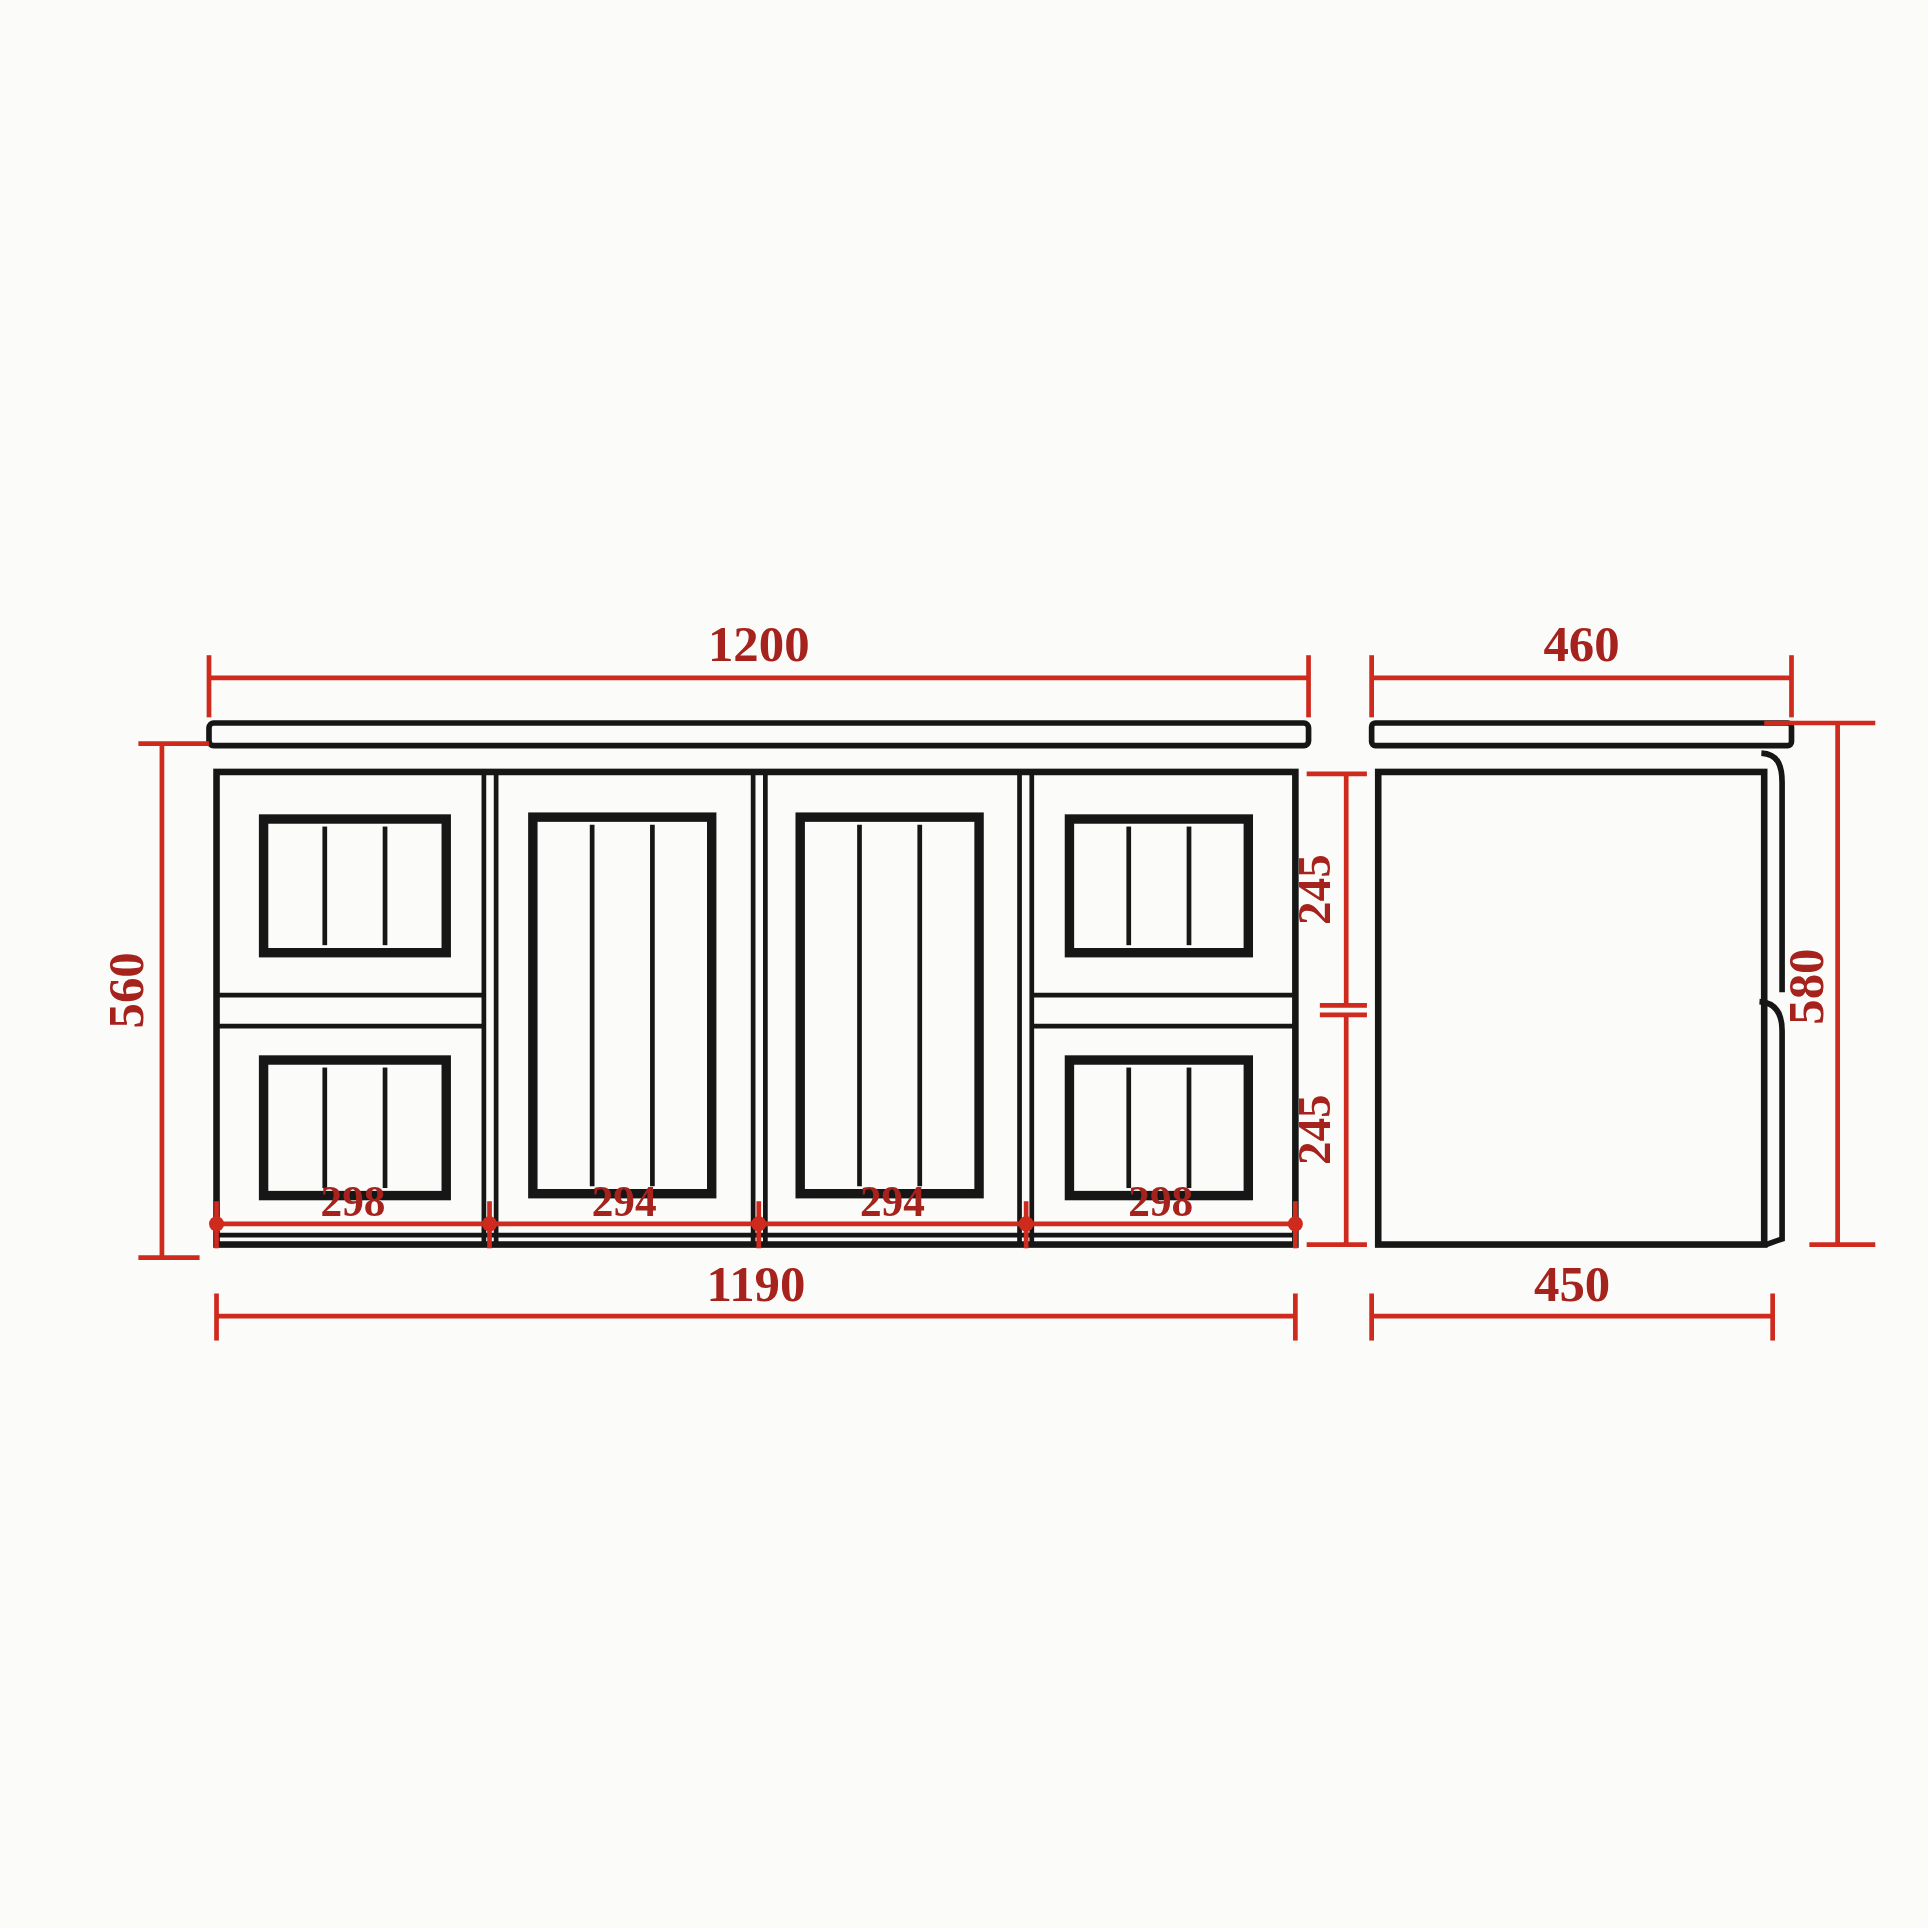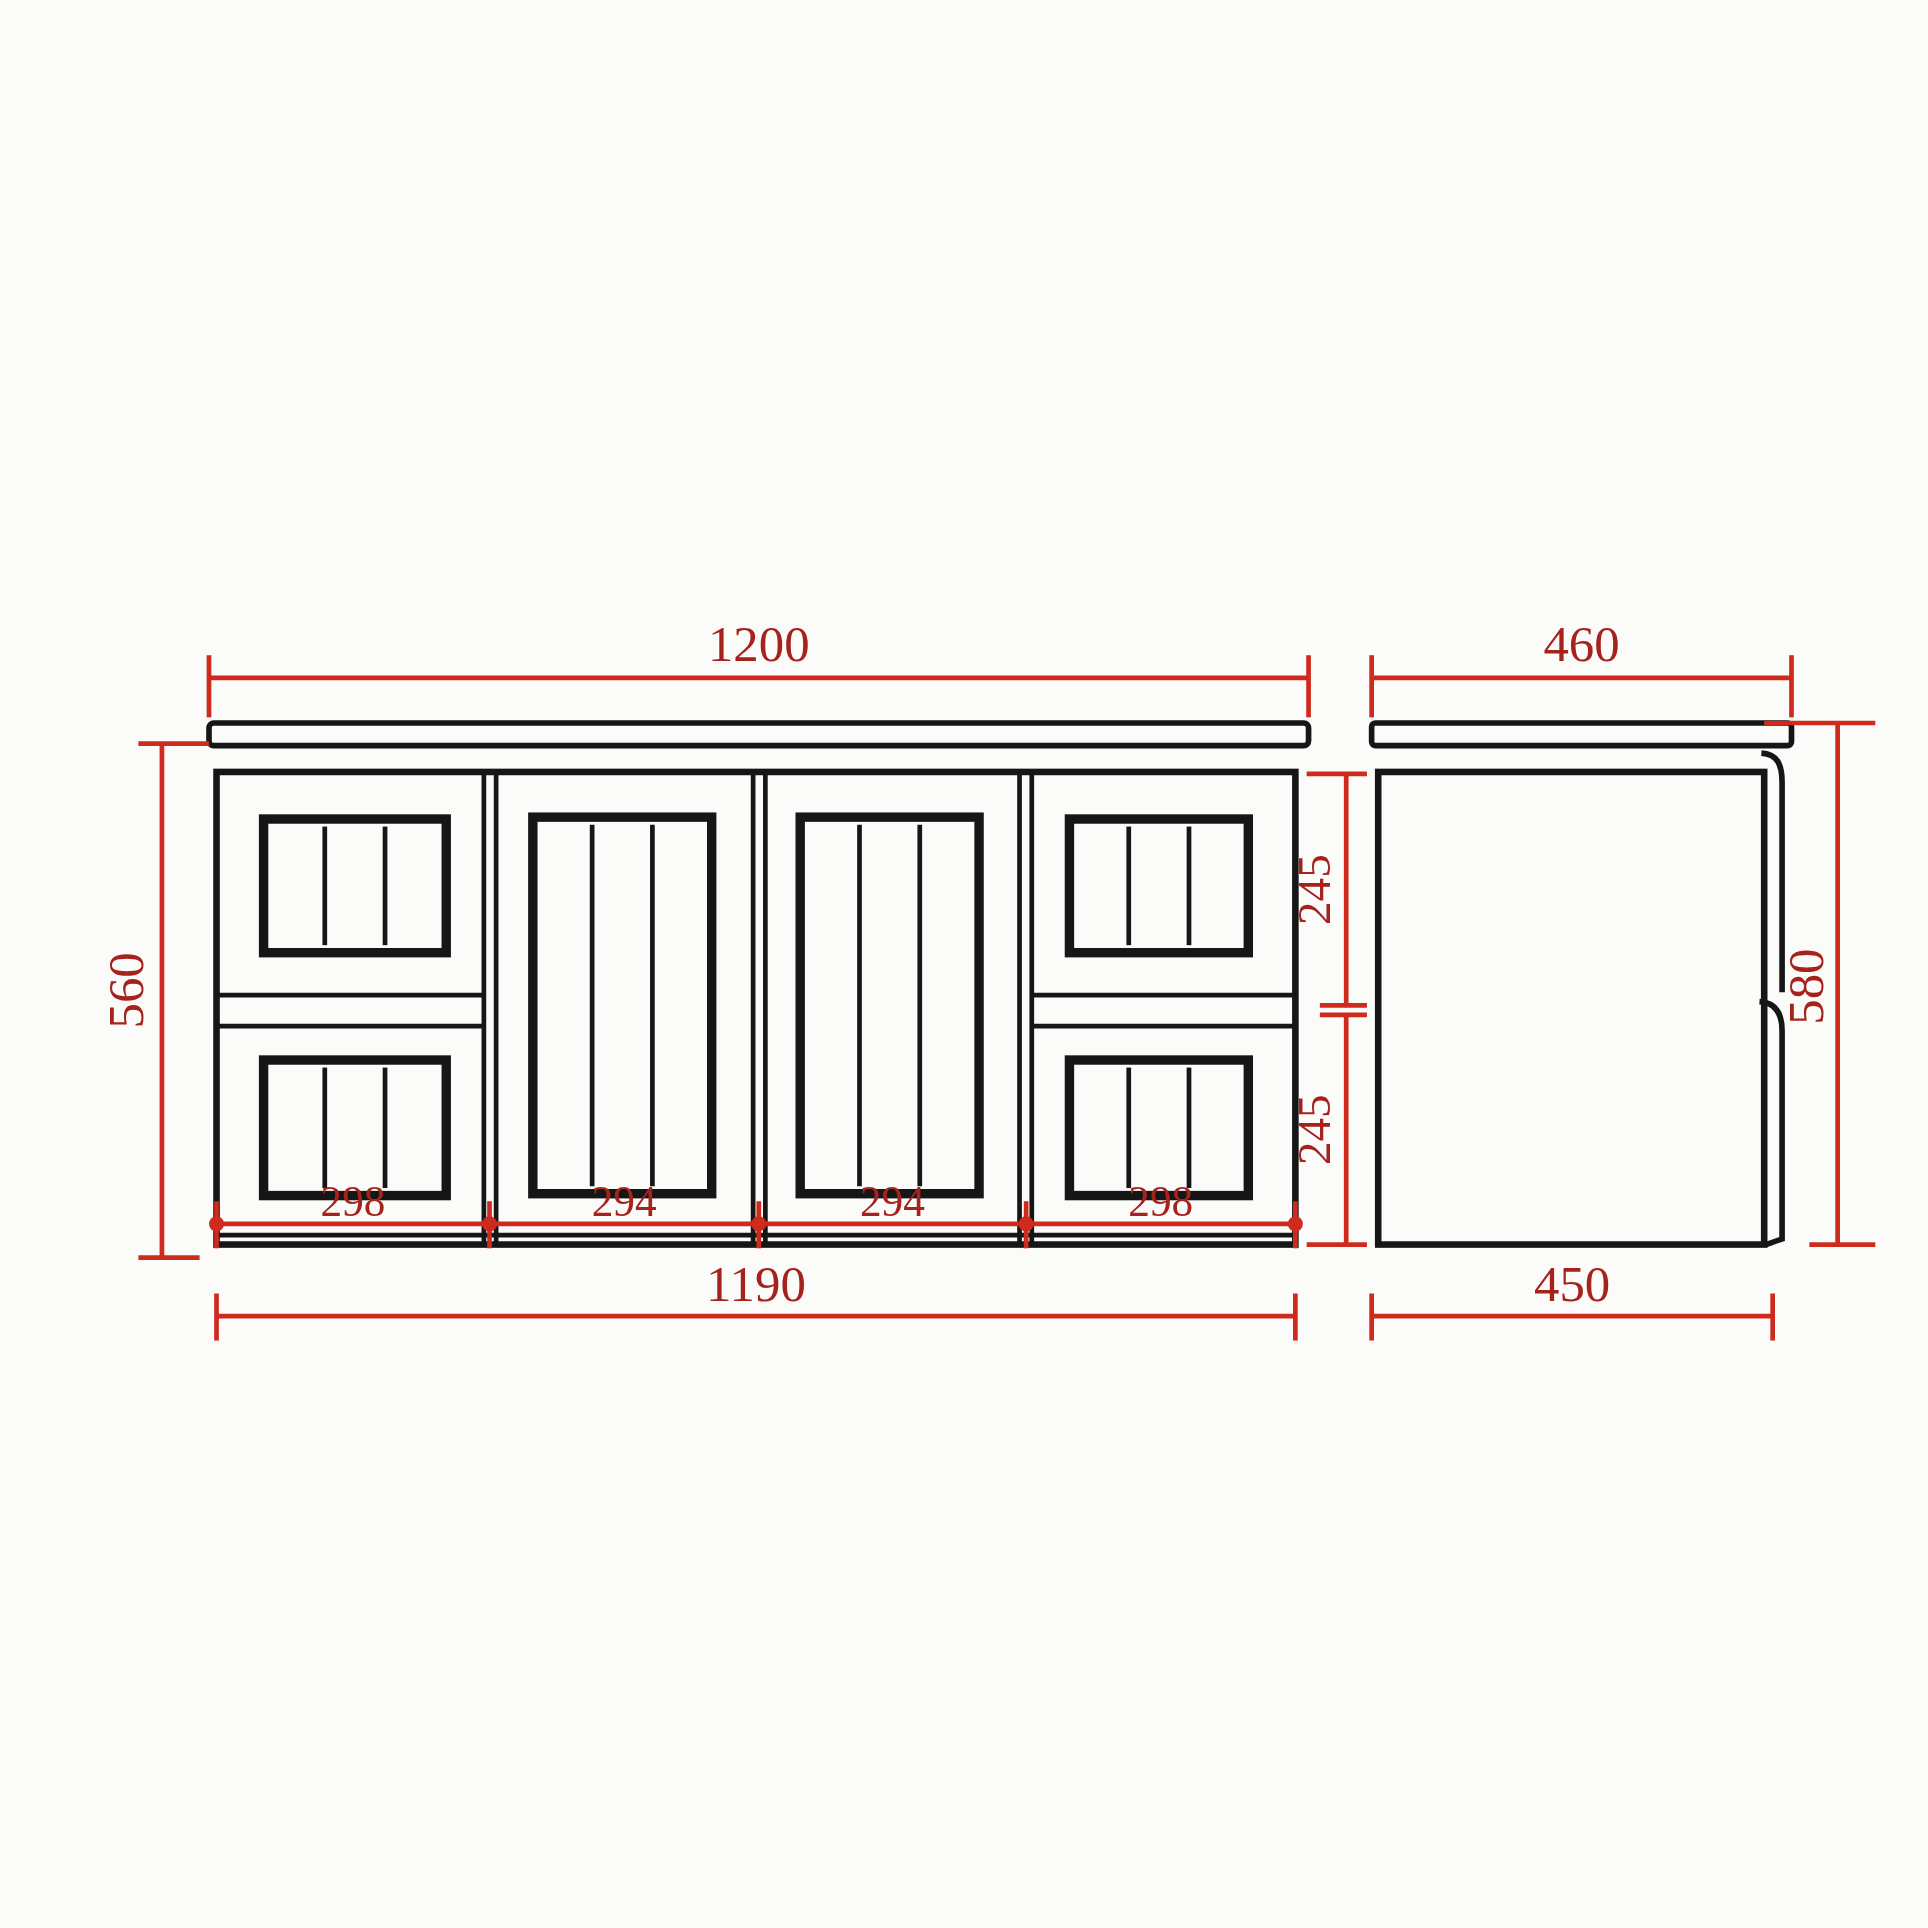--- a/index.html
+++ b/index.html
@@ -1,17 +1,17 @@
 <!DOCTYPE html>
 <html style="font-size:15px"><head>
 <meta charset="utf-8">
 <style>
   html,body{margin:0;padding:0;}
   body{width:1928px;height:1928px;background:#fbfbf9;font-family:"Liberation Serif","DejaVu Serif",serif;}
-  .canvas{position:relative;width:1928px;height:1928px;background:#fbfbf9;overflow:hidden;}
+  .canvas{position:relative;width:1928px;height:1928px;background:#fbfbf9;overflow:hidden;font-weight:bold;}
   svg{position:absolute;left:0;top:0;}
   .blk{stroke:#161616;fill:none;}
   .red{stroke:#ce2a1e;fill:none;}
   .dot{fill:#ce2a1e;stroke:none;}
   text.dim{fill:#a6221c;stroke:none;font-family:"Liberation Serif","DejaVu Serif",serif;}
   .big{font-size:54px;}
   .mid{font-size:50px;}
   .seg{font-size:46px;fill:#9e211c;}
 </style>
 </head>

